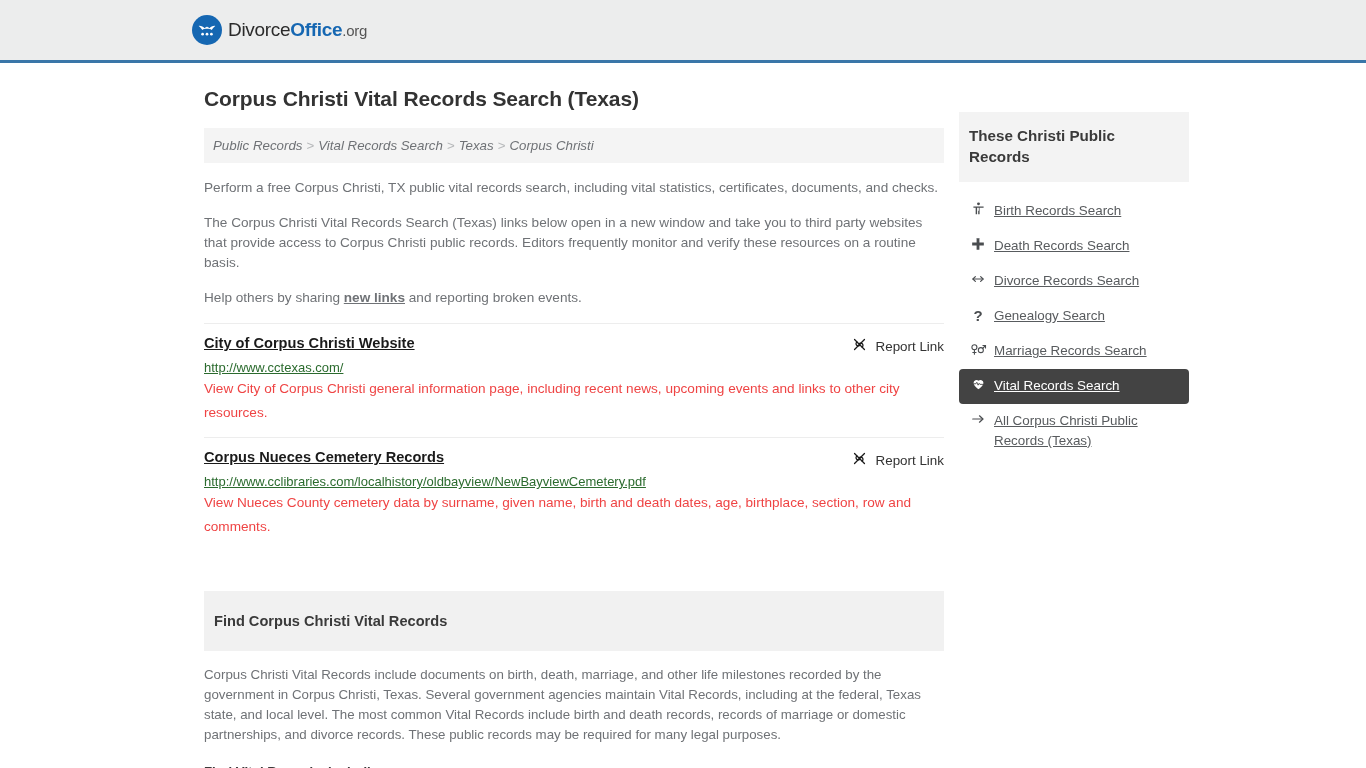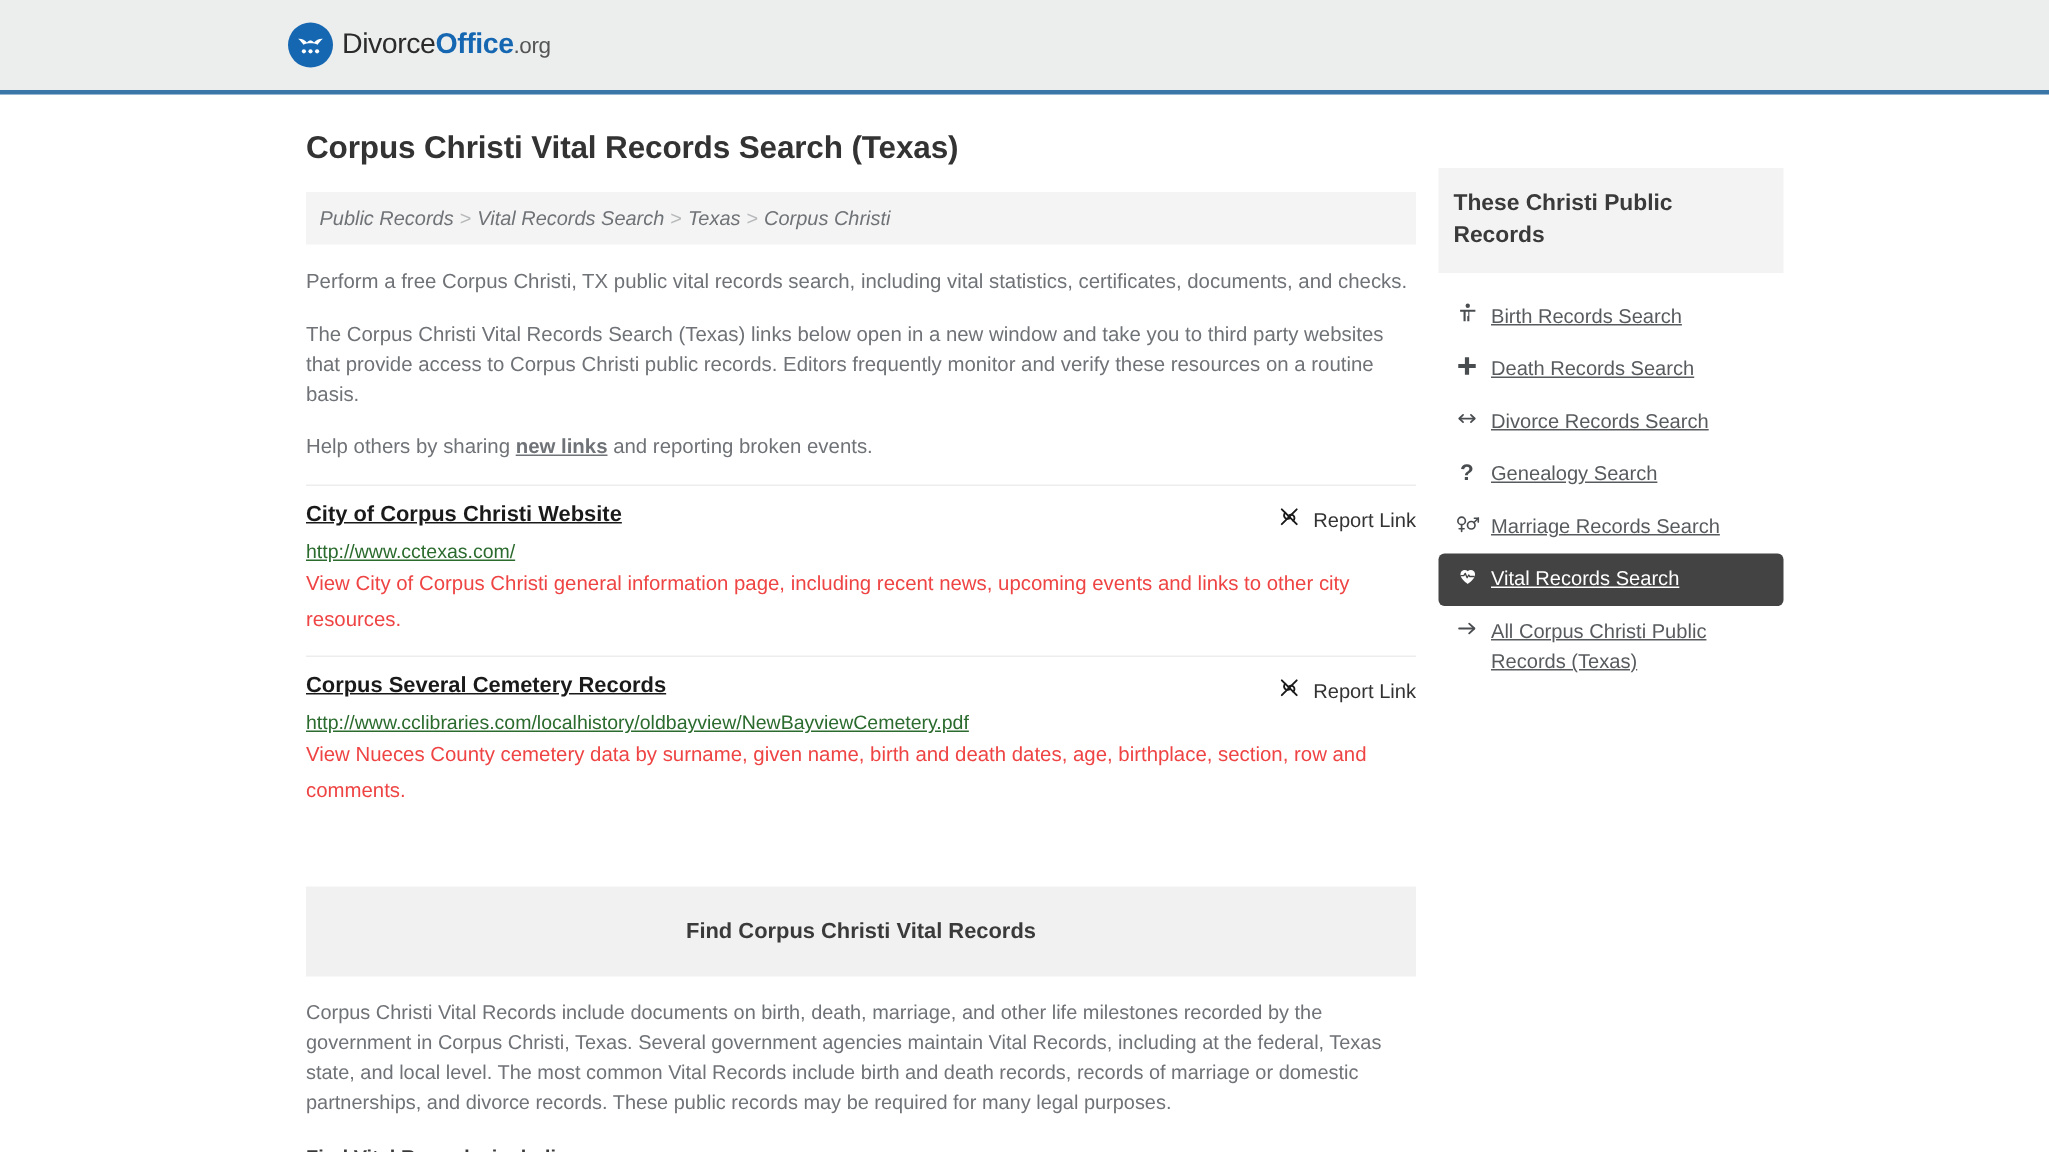--- a/index.html
+++ b/index.html
@@ -177,21 +177,20 @@
   }
 
   
   .section-head {
     background: #f1f1f1;
     padding: 22px 10px;
     font-size: 14.6px;
     font-weight: bold;
     color: #3a3a3a;
     margin-top: 40px;
-    text-align: center;
   }
   .section-body p {
     margin: 14px 0 0 0;
     font-size: 13.3px;
     line-height: 20px;
     color: #6f7276;
   }
   .section-body p.bold-lead {
     font-weight: bold;
     color: #3a3a3a;
@@ -286,21 +285,21 @@
             </span>
             <span>Report Link</span>
           </span>
         </div>
         <a class="result-url" href="#">http://www.cctexas.com/</a>
         <p class="result-desc">View City of Corpus Christi general information page, including recent news, upcoming events and links to other city resources.</p>
       </div>
 
       <div class="result">
         <div class="result-head">
-          <a class="result-title" href="#">Corpus Several Cemetery Records</a>
+          <a class="result-title" href="#">Corpus Nueces Cemetery Records</a>
           <span class="report-link">
             <span>
               <svg width="17" height="17" viewBox="0 0 24 24" fill="none" stroke="#1a1a1a" stroke-width="1.8" stroke-linecap="round">
                 <path d="M5 5 L19 19"></path>
                 <path d="M19 5 L5 19"></path>
                 <path d="M8.3 8.3a3.2 3.2 0 1 0 4.5 4.5"></path>
                 <path d="M15.7 15.7a3.2 3.2 0 1 0-4.5-4.5"></path>
               </svg>
             </span>
             <span>Report Link</span>

